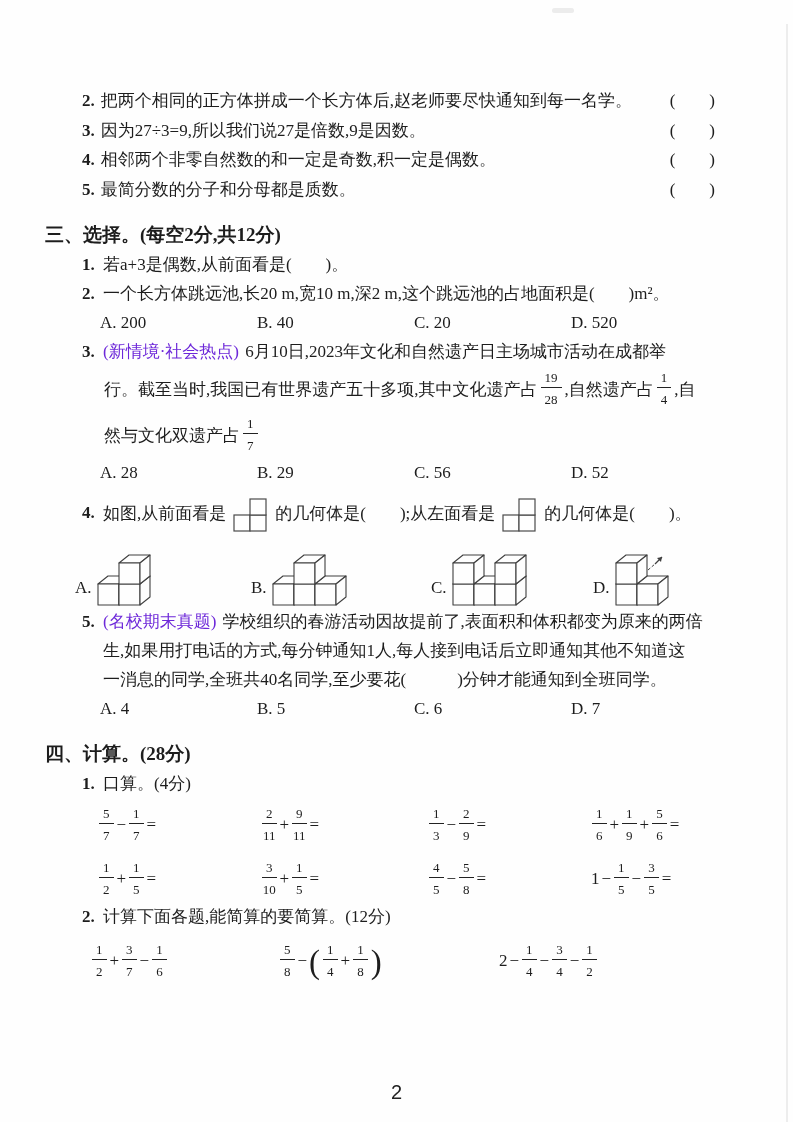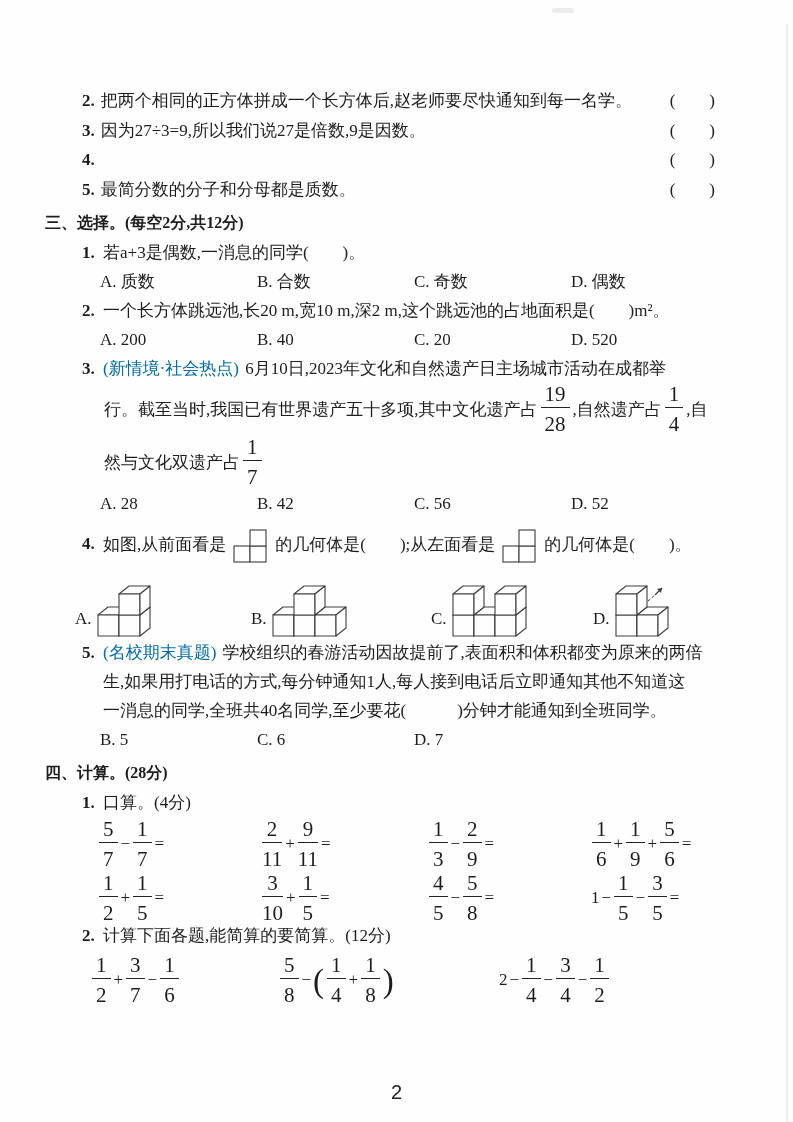--- a/index.html
+++ b/index.html
@@ -8,35 +8,35 @@
   .inner{padding:86px 50px 0 45px;}
   .edge-line{position:absolute;right:5px;top:24px;bottom:0;width:2px;background:#ededed;}
   .smudge{position:absolute;left:552px;top:8px;width:22px;height:5px;background:#dcdcdc;opacity:.55;border-radius:3px;}
   .qno{font-weight:bold;margin-right:6px;}
 
   
   .tf-row{display:flex;align-items:baseline;line-height:29.5px;padding-left:37px;white-space:nowrap;}
   .tf-row .bracket{margin-left:auto;padding-right:28px;}
 
   
-  .sec-header{font-weight:bold;font-size:16px;line-height:30px;margin-top:4px;white-space:nowrap;}
+  .sec-header{font-weight:bold;font-size:19px;line-height:30px;margin-top:16px;white-space:nowrap;}
 
   
   .q{position:relative;padding-left:58px;line-height:29px;white-space:nowrap;}
   .q .qno{position:absolute;left:37px;}
   .cont{padding-left:58px;line-height:29px;white-space:nowrap;}
-  .tag{color:#0369a1;margin-right:2px;}
+  .tag{color:#6d28d9;margin-right:2px;}
 
   .opts{display:grid;grid-template-columns:157px 157px 157px 1fr;margin-left:55px;line-height:29px;white-space:nowrap;}
 
   
   .rich{display:flex;align-items:center;padding-left:58px;min-height:46px;white-space:nowrap;}
 
   
-  .frac{display:inline-block;text-align:center;line-height:1.1;font-size:21px;margin:0 2px;vertical-align:middle;}
+  .frac{display:inline-block;text-align:center;line-height:1.1;font-size:13px;margin:0 2px;vertical-align:middle;}
   .frac .fn{display:block;padding:0 4px 1px;border-bottom:1.4px solid #222;}
   .frac .fd{display:block;padding-top:5px;}
   .tok{margin:0 1px;}
   .bigparen{font-size:33px;font-weight:400;line-height:1;display:inline-block;transform:scaleY(1.05);margin:0 1px;}
 
   
   .q4line{display:flex;align-items:center;height:52px;padding-left:58px;position:relative;white-space:nowrap;}
   .q4line .qno{position:absolute;left:37px;}
   .view-icon{margin:0 6px;flex:0 0 auto;}
 
@@ -70,40 +70,35 @@
         <span>把两个相同的正方体拼成一个长方体后,赵老师要尽快通知到每一名学。</span>
         <span class="bracket">(　　)</span>
       </div>
       <div class="tf-row">
         <span class="qno">3.</span>
         <span>因为27÷3=9,所以我们说27是倍数,9是因数。</span>
         <span class="bracket">(　　)</span>
       </div>
       <div class="tf-row">
         <span class="qno">4.</span>
+        <span>相邻两个非零自然数的和一定是奇数,积一定是偶数。</span>
         <span class="bracket">(　　)</span>
       </div>
       <div class="tf-row">
         <span class="qno">5.</span>
         <span>最简分数的分子和分母都是质数。</span>
         <span class="bracket">(　　)</span>
       </div>
     </div>
 
     <div class="sec-header">三、选择。(每空2分,共12分)</div>
 
     <div class="q">
       <span class="qno">1.</span>
-      <span>若a+3是偶数,一消息的同学(　　)。</span>
-    </div>
-    <div class="opts">
-      <span>A. 质数</span>
-      <span>B. 合数</span>
-      <span>C. 奇数</span>
-      <span>D. 偶数</span>
+      <span>若a+3是偶数,从前面看是(　　)。</span>
     </div>
 
     <div class="q">
       <span class="qno">2.</span>
       <span>一个长方体跳远池,长20 m,宽10 m,深2 m,这个跳远池的占地面积是(　　)m²。</span>
     </div>
     <div class="opts">
       <span>A. 200</span>
       <span>B. 40</span>
       <span>C. 20</span>
@@ -130,21 +125,21 @@
       </div>
     <div class="rich">
         <span class="tok">然与文化双遗产占</span>
         <span class="frac">
           <span class="fn">1</span>
           <span class="fd">7</span>
         </span>
       </div>
     <div class="opts">
       <span>A. 28</span>
-      <span>B. 42</span>
+      <span>B. 29</span>
       <span>C. 56</span>
       <span>D. 52</span>
     </div>
 
     <div class="q4line">
       <span class="qno">4.</span>
       <span>如图,从前面看是</span>
       <svg class="view-icon" width="37" height="48" viewBox="0 0 37 48">
         <g fill="#fff" stroke="#4a4a4a" stroke-width="1.2">
           <rect x="2" y="26" width="16" height="16"></rect>
@@ -243,20 +238,21 @@
     </div>
 
     <div class="q">
       <span class="qno">5.</span>
       <span class="tag">(名校期末真题)</span>
       <span>学校组织的春游活动因故提前了,表面积和体积都变为原来的两倍</span>
     </div>
     <div class="cont">生,如果用打电话的方式,每分钟通知1人,每人接到电话后立即通知其他不知道这</div>
     <div class="cont">一消息的同学,全班共40名同学,至少要花(　　　)分钟才能通知到全班同学。</div>
     <div class="opts">
+      <span>A. 4</span>
       <span>B. 5</span>
       <span>C. 6</span>
       <span>D. 7</span>
     </div>
 
     <div class="sec-header">四、计算。(28分)</div>
 
     <div class="q">
       <span class="qno">1.</span>
       <span>口算。(4分)</span>

